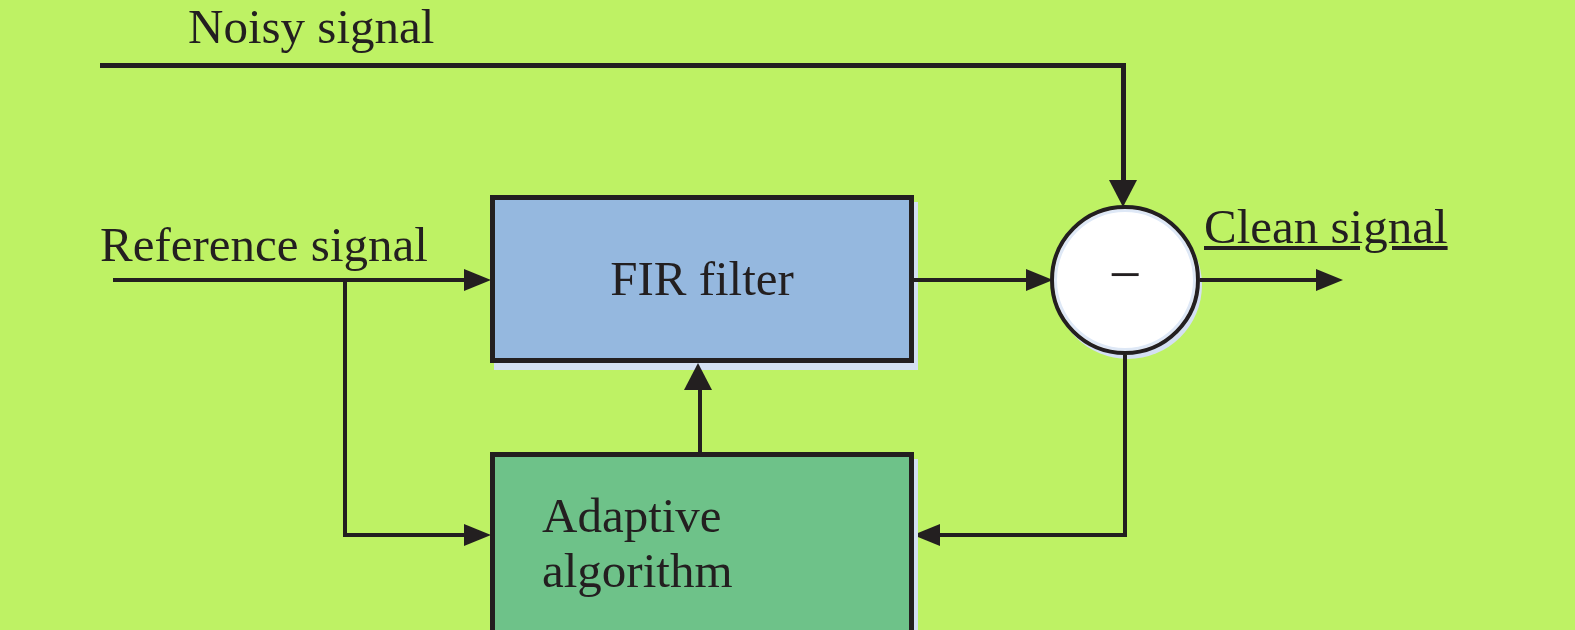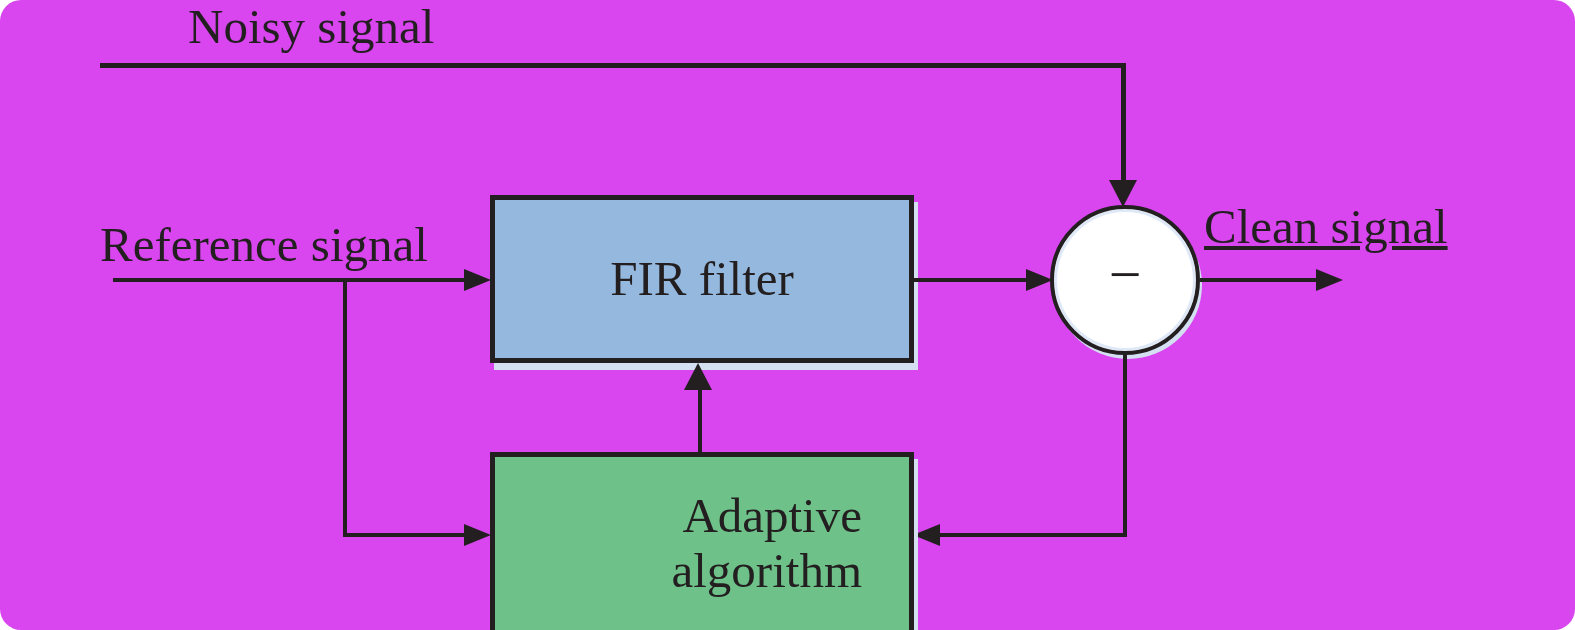--- a/index.html
+++ b/index.html
@@ -4,25 +4,24 @@
 <style>
   html, body {
     margin: 0;
     padding: 0;
     background: #ffffff;
   }
   #stage {
     position: relative;
     width: 1575px;
     height: 630px;
-    background: #d946ef;
+    background: #bef264;
     overflow: hidden;
     font-family: "Liberation Serif", "DejaVu Serif", serif;
     color: #231F20;
-    border-radius: 21px;
   }
 
   
   .line {
     position: absolute;
     background: #231F20;
   }
 
   
   .arrow {
@@ -52,21 +51,21 @@
   }
 
   
   .node {
     position: absolute;
     border: 5px solid #231F20;
     box-sizing: border-box;
     display: flex;
     align-items: center;
     justify-content: center;
-    text-align: right;
+    text-align: left;
     font-size: 49px;
     line-height: 1.12;
     box-shadow: 4px 7px 0 #D4E0F2;
   }
   #fir-box {
     left: 490px; top: 195px;
     width: 424px; height: 168px;
     background: #95B8DF;
   }
   #adaptive-box {

